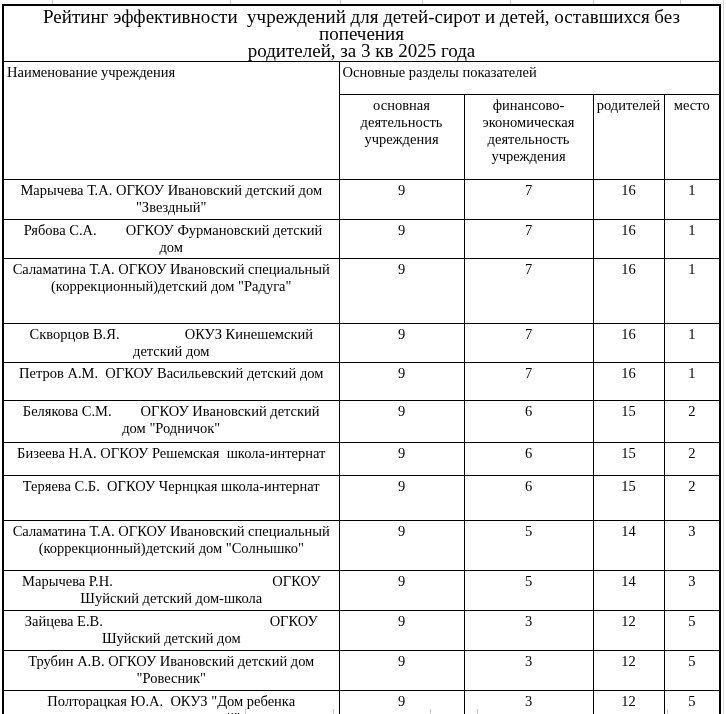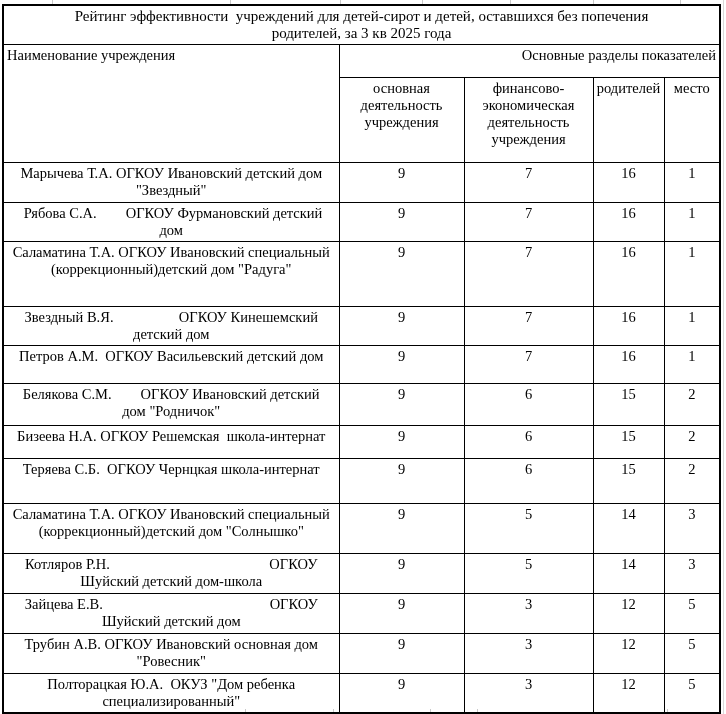--- a/index.html
+++ b/index.html
@@ -31,28 +31,28 @@
   .rating th, .rating td {
     border: 1px solid #000;
     vertical-align: top;
     padding: 2px 3px;
     font-weight: normal;
     line-height: 17px;
     overflow: hidden;
   }
   .title-cell {
     font-weight: bold;
-    font-size: 15px;
+    font-size: 19px;
     line-height: 19px;
     text-align: center;
     white-space: pre-wrap;
     padding-top: 3px;
   }
   .name-header-cell { text-align: left; }
-  .group-header-cell { text-align: right; margin-top: 48px; }
+  .group-header-cell { text-align: left; margin-top: 48px; }
   .sub-header-cell { text-align: center; padding-top: 4px; }
   .name-cell {
     text-align: center;
     white-space: pre-wrap;
     padding-left: 4px;
     line-height: 18px;
   }
   .num-cell { text-align: center; }
   .place-cell { font-weight: bold; }
 
@@ -135,21 +135,21 @@
   </tr>
       <tr>
     <td class="name-cell">Саламатина Т.А. ОГКОУ Ивановский специальный
 (коррекционный)детский дом "Радуга"</td>
     <td class="num-cell">9</td>
     <td class="num-cell">7</td>
     <td class="num-cell">16</td>
     <td class="num-cell place-cell">1</td>
   </tr>
       <tr>
-    <td class="name-cell">Звездный В.Я.                  ОГКОУ Кинешемский
+    <td class="name-cell">Скворцов В.Я.                  ОКУЗ Кинешемский
 детский дом</td>
     <td class="num-cell">9</td>
     <td class="num-cell">7</td>
     <td class="num-cell">16</td>
     <td class="num-cell place-cell">1</td>
   </tr>
       <tr>
     <td class="name-cell">Петров А.М.  ОГКОУ Васильевский детский дом</td>
     <td class="num-cell">9</td>
     <td class="num-cell">7</td>
@@ -180,37 +180,37 @@
   </tr>
       <tr>
     <td class="name-cell">Саламатина Т.А. ОГКОУ Ивановский специальный
 (коррекционный)детский дом "Солнышко"</td>
     <td class="num-cell">9</td>
     <td class="num-cell">5</td>
     <td class="num-cell">14</td>
     <td class="num-cell place-cell">3</td>
   </tr>
       <tr>
-    <td class="name-cell">Котляров Р.Н.                                            ОГКОУ
+    <td class="name-cell">Марычева Р.Н.                                            ОГКОУ
 Шуйский детский дом-школа</td>
     <td class="num-cell">9</td>
     <td class="num-cell">5</td>
     <td class="num-cell">14</td>
     <td class="num-cell place-cell">3</td>
   </tr>
       <tr>
     <td class="name-cell">Зайцева Е.В.                                              ОГКОУ
 Шуйский детский дом</td>
     <td class="num-cell">9</td>
     <td class="num-cell">3</td>
     <td class="num-cell">12</td>
     <td class="num-cell place-cell">5</td>
   </tr>
       <tr>
-    <td class="name-cell">Трубин А.В. ОГКОУ Ивановский основная дом
+    <td class="name-cell">Трубин А.В. ОГКОУ Ивановский детский дом
 "Ровесник"</td>
     <td class="num-cell">9</td>
     <td class="num-cell">3</td>
     <td class="num-cell">12</td>
     <td class="num-cell place-cell">5</td>
   </tr>
       <tr>
     <td class="name-cell">Полторацкая Ю.А.  ОКУЗ "Дом ребенка
 специализированный"</td>
     <td class="num-cell">9</td>

